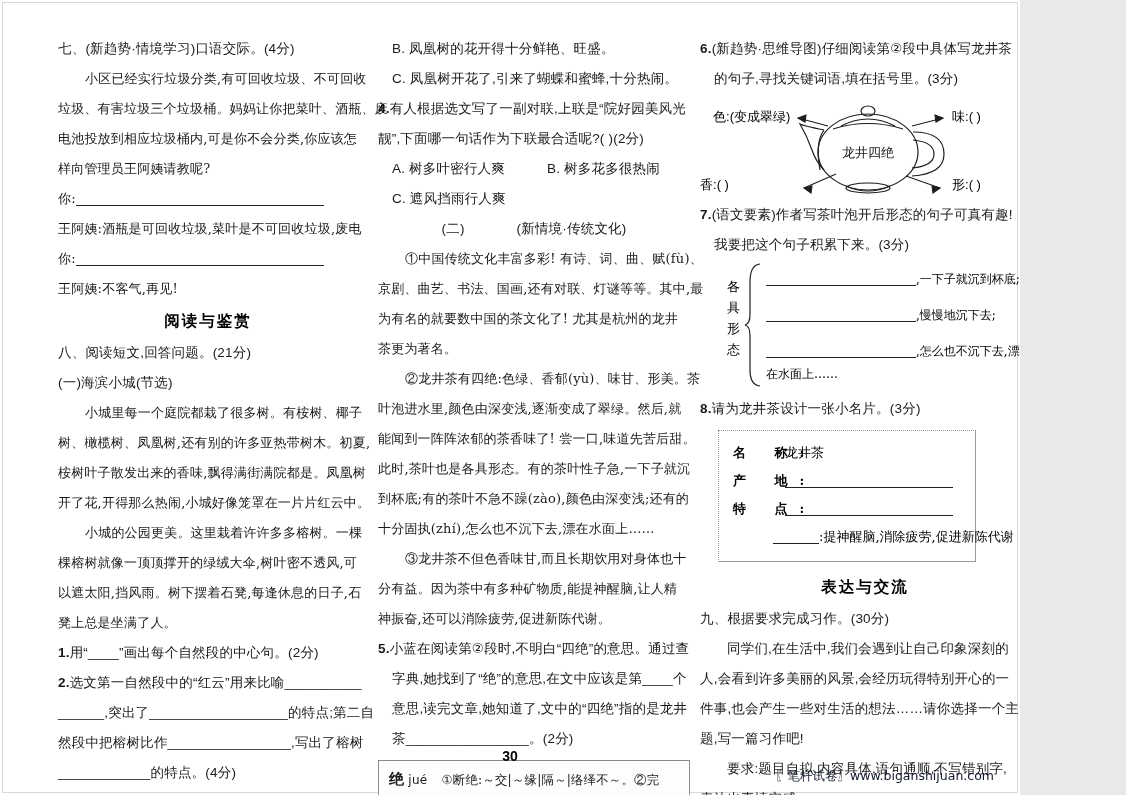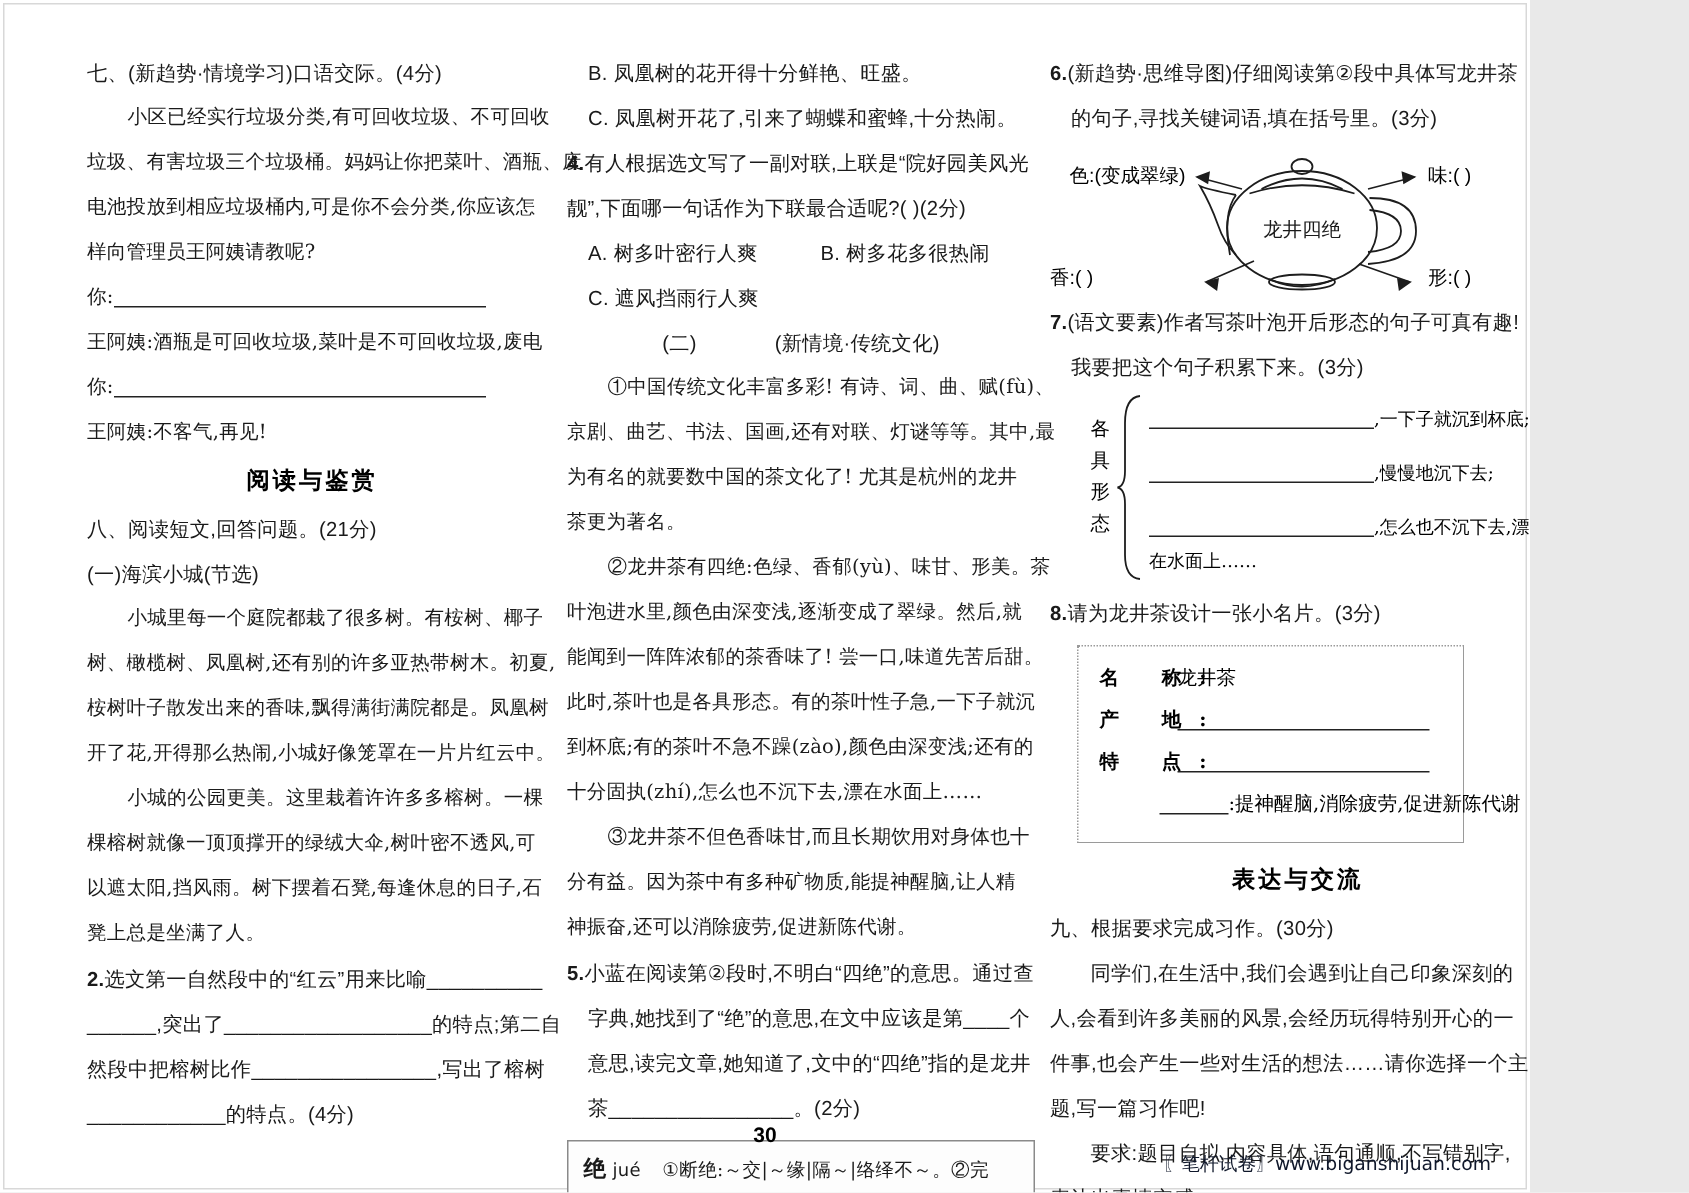--- a/index.html
+++ b/index.html
@@ -182,20 +182,23 @@
     <div class="line body indent2">小城里每一个庭院都栽了很多树。有桉树、椰子</div>
     <div class="line body">树、橄榄树、凤凰树,还有别的许多亚热带树木。初夏,</div>
     <div class="line body">桉树叶子散发出来的香味,飘得满街满院都是。凤凰树</div>
     <div class="line body">开了花,开得那么热闹,小城好像笼罩在一片片红云中。</div>
 
     <div class="line body indent2">小城的公园更美。这里栽着许许多多榕树。一棵</div>
     <div class="line body">棵榕树就像一顶顶撑开的绿绒大伞,树叶密不透风,可</div>
     <div class="line body">以遮太阳,挡风雨。树下摆着石凳,每逢休息的日子,石</div>
     <div class="line body">凳上总是坐满了人。</div>
 
+    <div class="line prn">
+      <span class="qnum">1.</span><span>用“____”画出每个自然段的中心句。(2分)</span>
+    </div>
 
     <div class="line prn">
       <span class="qnum">2.</span><span>选文第一自然段中的“红云”用来比喻__________</span>
     </div>
     <div class="line prn">______,突出了__________________的特点;第二自</div>
     <div class="line prn">然段中把榕树比作________________,写出了榕树</div>
     <div class="line prn">____________的特点。(4分)</div>
 
   </div>
 

